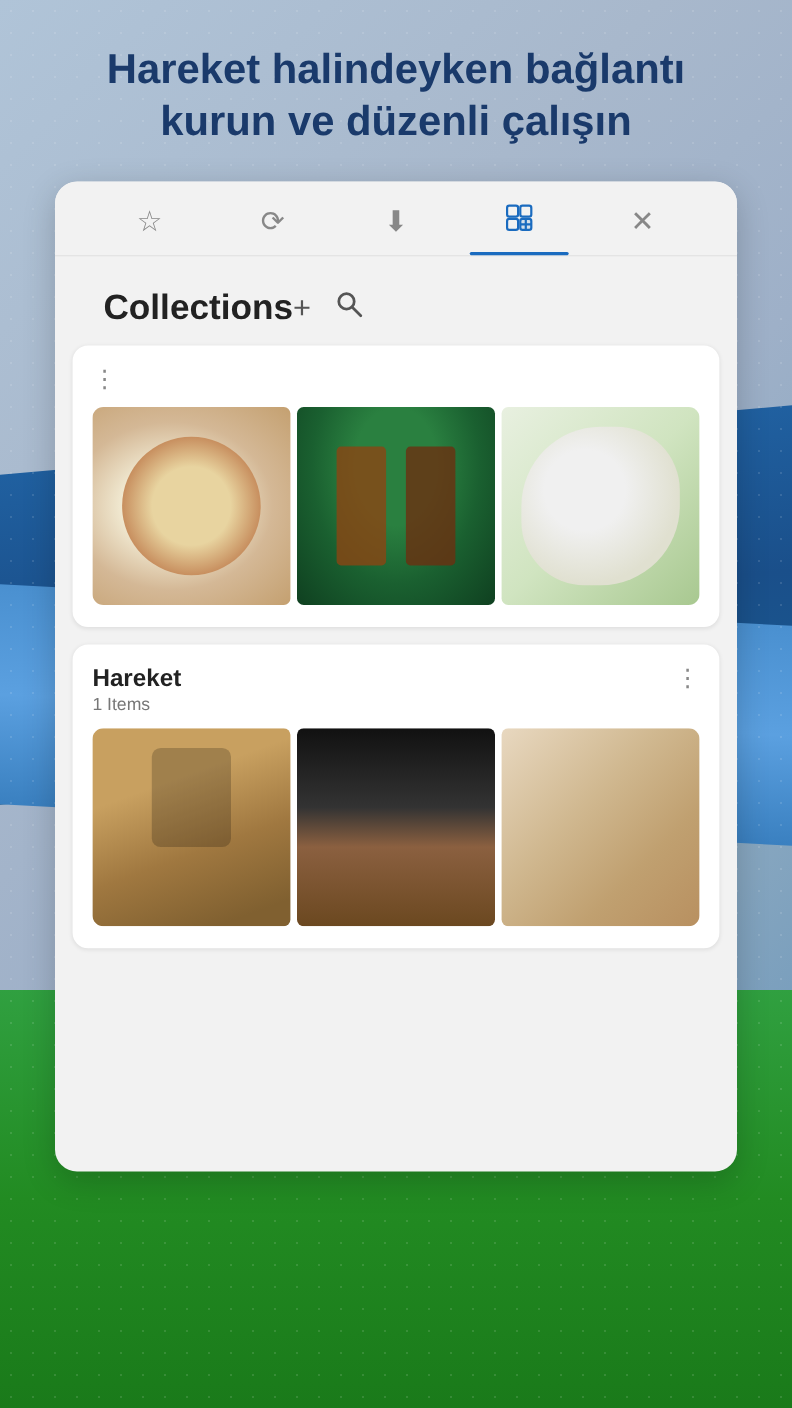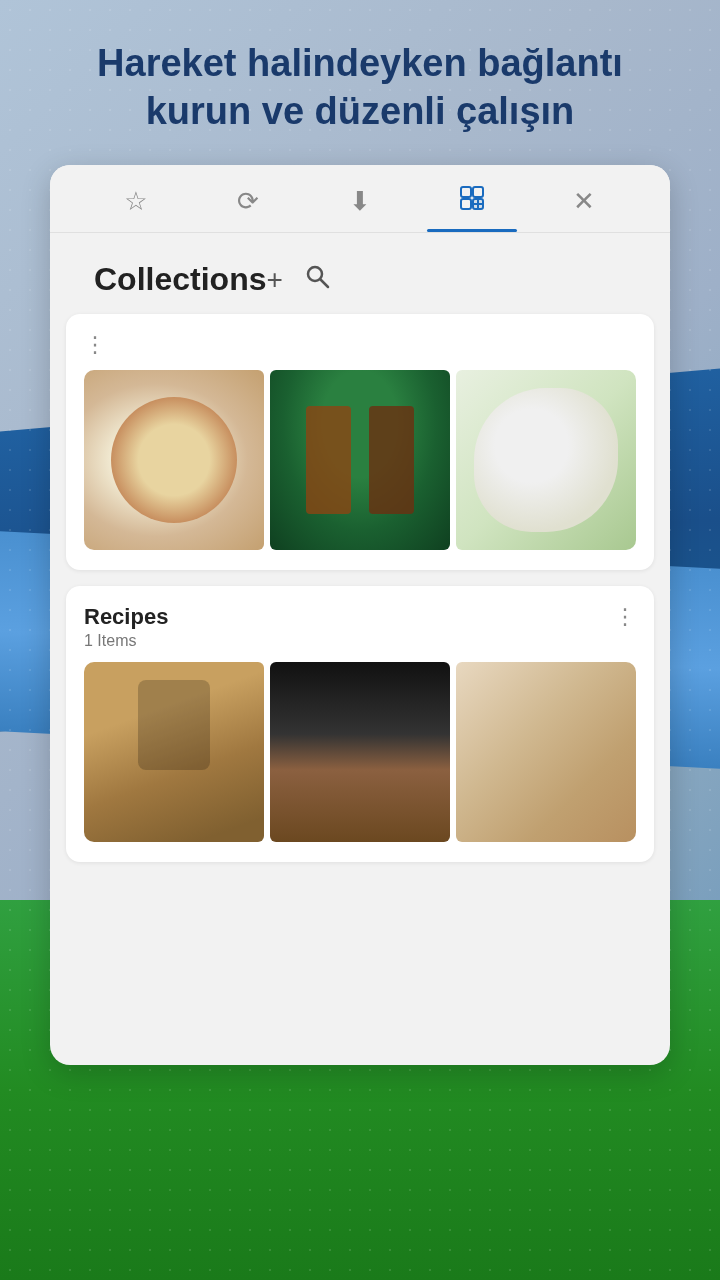--- a/index.html
+++ b/index.html
@@ -362,21 +362,21 @@
         <div class="image-grid">
           <div class="img-placeholder food-pasta"></div>
           <div class="img-placeholder food-drinks"></div>
           <div class="img-placeholder food-avocado"></div>
         </div>
       </div>
 
       <div class="collection-card">
         <div class="collection-card-header">
           <div>
-            <div class="collection-name">Recipes</div>
+            <div class="collection-name">Hareket</div>
             <div class="collection-count">1 Items</div>
           </div>
           <span class="more-icon">⋮</span>
         </div>
         <div class="image-grid">
           <div class="img-placeholder shop-bag"></div>
           <div class="img-placeholder shop-boots"></div>
           <div class="img-placeholder shop-scarf"></div>
         </div>
       </div>

